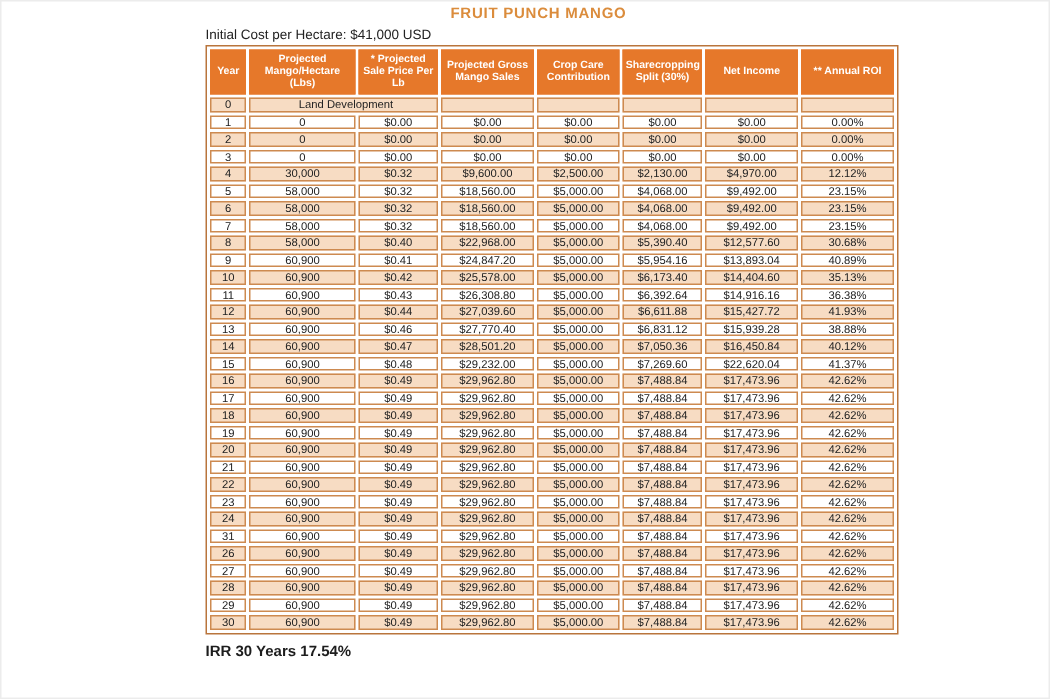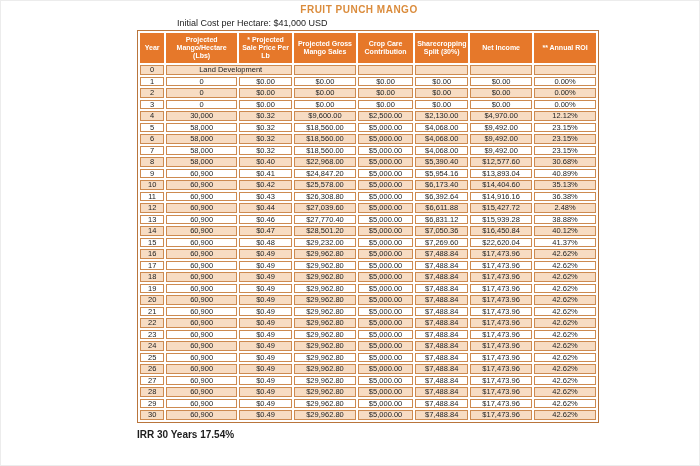--- a/index.html
+++ b/index.html
@@ -10,21 +10,21 @@
     background:#fff; border:1px solid #ececec; overflow:hidden;
   }
   .content { margin-left:118px; width:462px;padding-left:18px; }
   .page-title {
     margin-top:3px; text-align:center;
     font-size:10px; font-weight:bold; letter-spacing:.5px;
     color:var(--title-text,#db8c3c);
   }
   .subtitle {
     margin-top:3px; margin-bottom:2px; text-align:left;
-    font-size:9px; color:#222;margin-left:40px;
+    font-size:9px; color:#222;
   }
   table.projection {
     width:462px; table-layout:fixed;
     border-collapse:separate; border-spacing:2px;
     border:1px solid var(--outer-border,#b9753c);
     background:#fff;
   }
   th {
     background:var(--header-bg,#e6782a);
     border:1px solid var(--header-bg,#e6782a);
@@ -197,21 +197,21 @@
             <td>36.38%</td>
           </tr>
           <tr class="alt">
             <td>12</td>
             <td>60,900</td>
             <td>$0.44</td>
             <td>$27,039.60</td>
             <td>$5,000.00</td>
             <td>$6,611.88</td>
             <td>$15,427.72</td>
-            <td>2.48%</td>
+            <td>41.93%</td>
           </tr>
           <tr>
             <td>13</td>
             <td>60,900</td>
             <td>$0.46</td>
             <td>$27,770.40</td>
             <td>$5,000.00</td>
             <td>$6,831.12</td>
             <td>$15,939.28</td>
             <td>38.88%</td>
@@ -320,21 +320,21 @@
             <td>24</td>
             <td>60,900</td>
             <td>$0.49</td>
             <td>$29,962.80</td>
             <td>$5,000.00</td>
             <td>$7,488.84</td>
             <td>$17,473.96</td>
             <td>42.62%</td>
           </tr>
           <tr>
-            <td>25</td>
+            <td>31</td>
             <td>60,900</td>
             <td>$0.49</td>
             <td>$29,962.80</td>
             <td>$5,000.00</td>
             <td>$7,488.84</td>
             <td>$17,473.96</td>
             <td>42.62%</td>
           </tr>
           <tr class="alt">
             <td>26</td>

